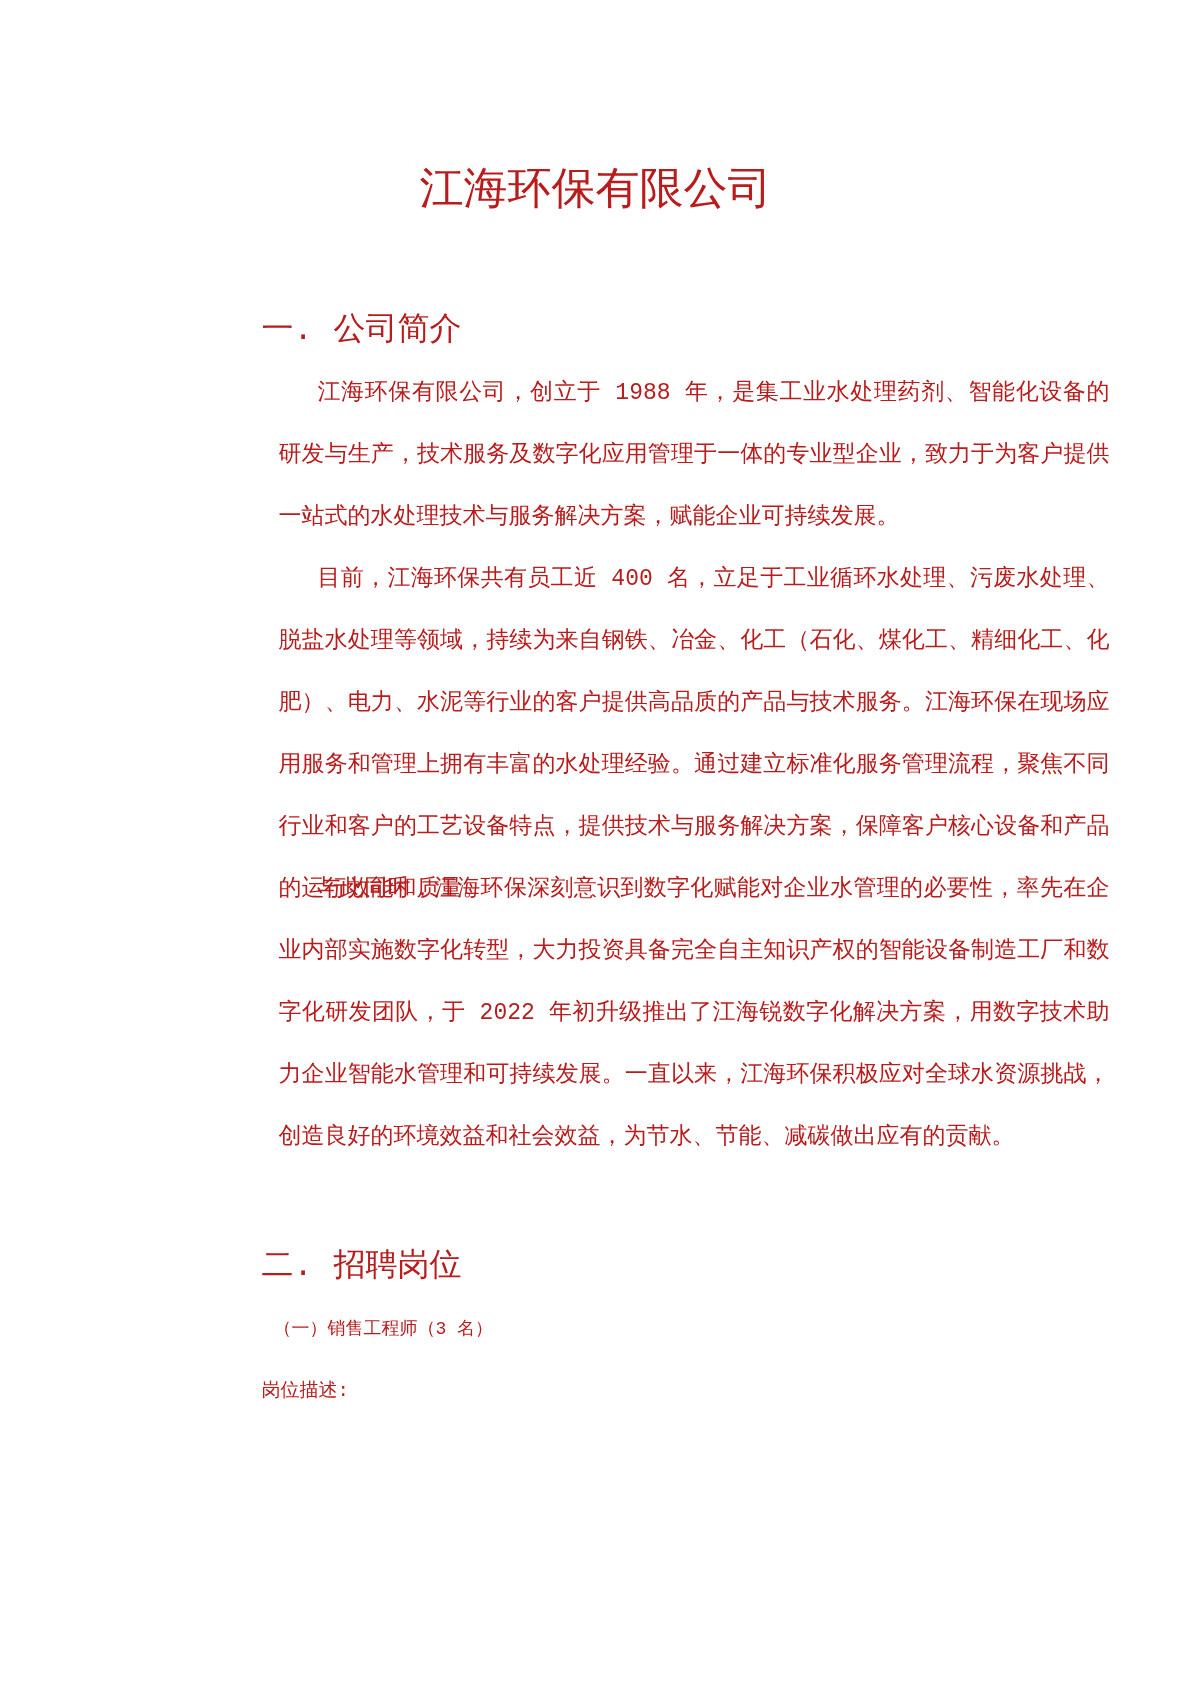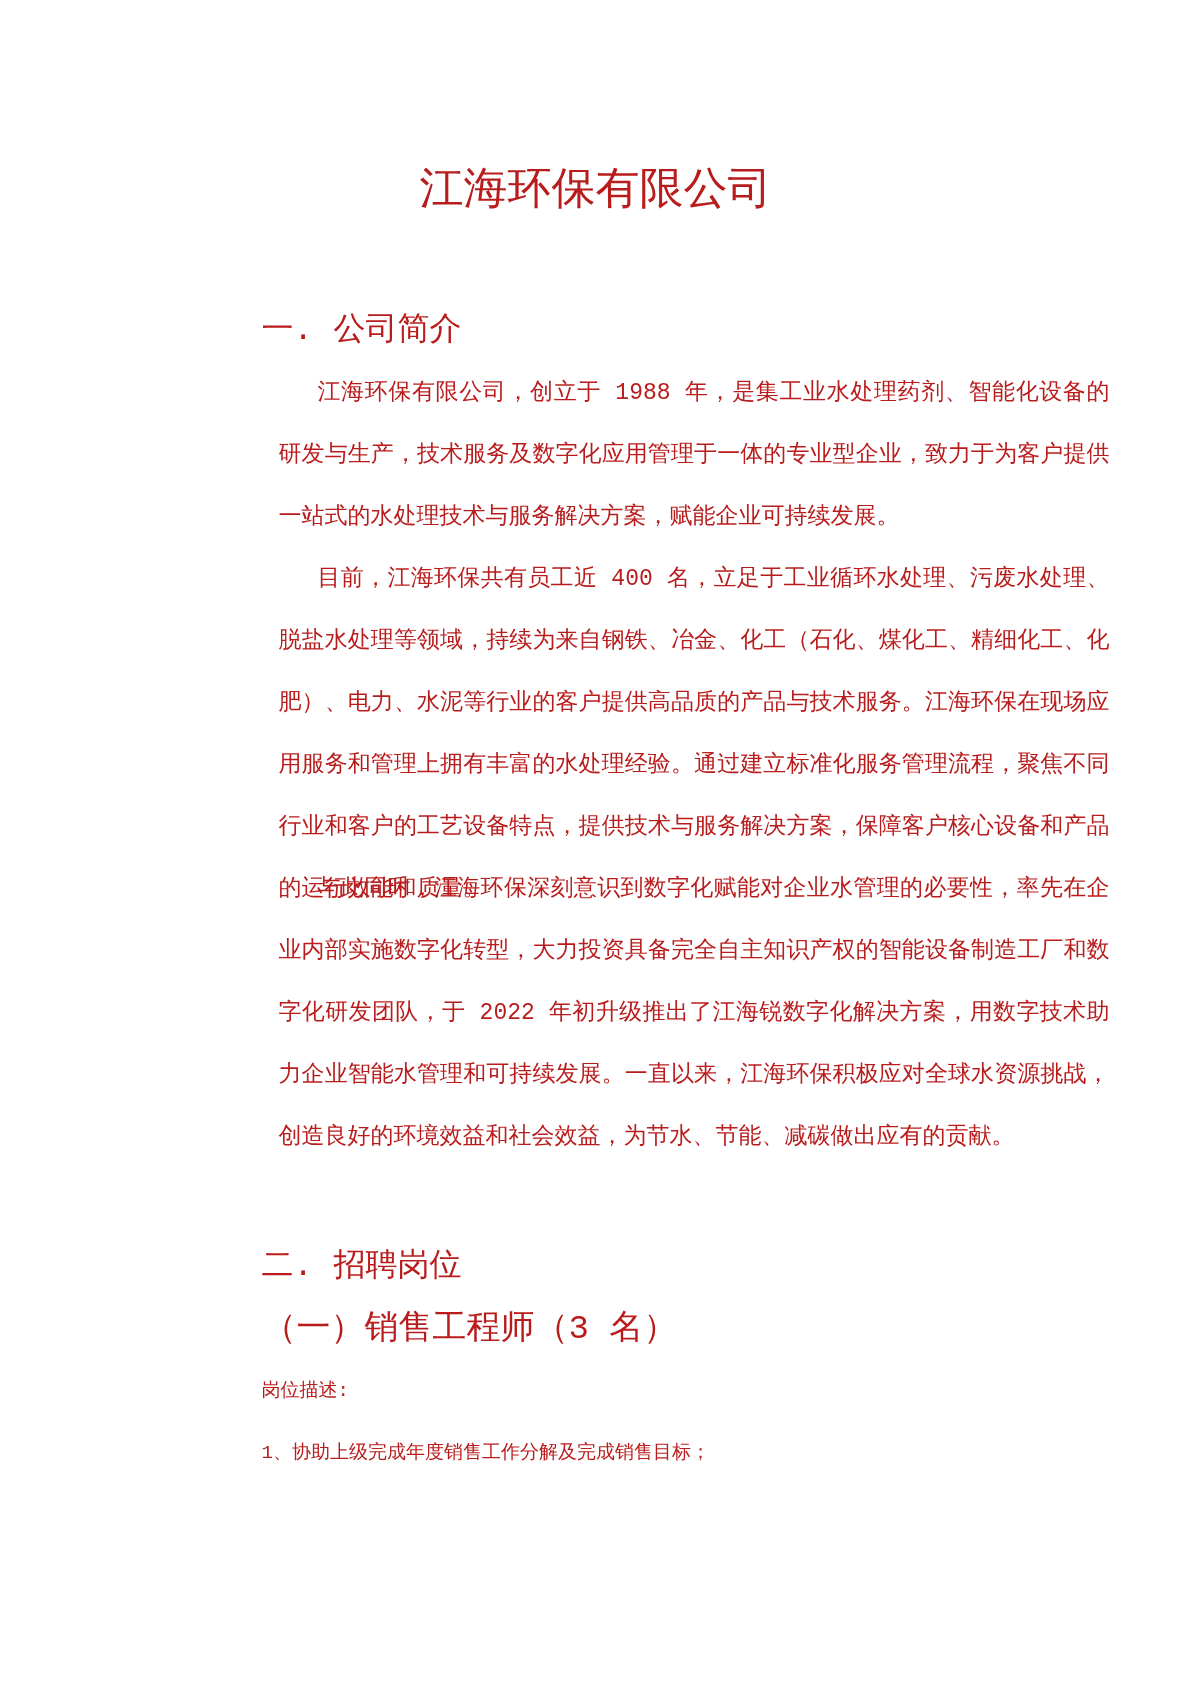--- a/index.html
+++ b/index.html
@@ -53,22 +53,22 @@
   }
   .body-par {
     left: 198px;
     width: 831px;
     font-size: 23px;
     line-height: 62px;
     text-align: justify;
     text-indent: 39px;
   }
   .pos-heading {
-    left: 182px;
-    font-size: 34px;
+    left: 193px;
+    font-size: 18px;
     line-height: 30px;
     white-space: nowrap;
   }
   .body-line {
     left: 181px;
     width: 831px;
     font-size: 19px;
     line-height: 26px;
     white-space: nowrap;
   }
@@ -92,16 +92,15 @@
   <p class="body-par" style="top: 858px;">与此同时，江海环保深刻意识到数字化赋能对企业水管理的必要性，率先在企业内部实施数字化转型，大力投资具备完全自主知识产权的智能设备制造工厂和数字化研发团队，于 2022 年初升级推出了江海锐数字化解决方案，用数字技术助力企业智能水管理和可持续发展。一直以来，江海环保积极应对全球水资源挑战，创造良好的环境效益和社会效益，为节水、节能、减碳做出应有的贡献。</p>
 
   <h2 class="sec-heading" style="top: 1249px;">
     <span class="sec-num">二.</span><span>招聘岗位</span>
   </h2>
 
   <h3 class="pos-heading" style="top: 1314px;">（一）销售工程师（3 名）</h3>
 
   <div class="body-line" style="top: 1378px;">岗位描述:</div>
 
-  <div class="body-line" style="top: 1440px;">1、协助上级完成年度销售工作分解及完成销售目标；</div>
 
 
 </div>
 
 </body></html>

